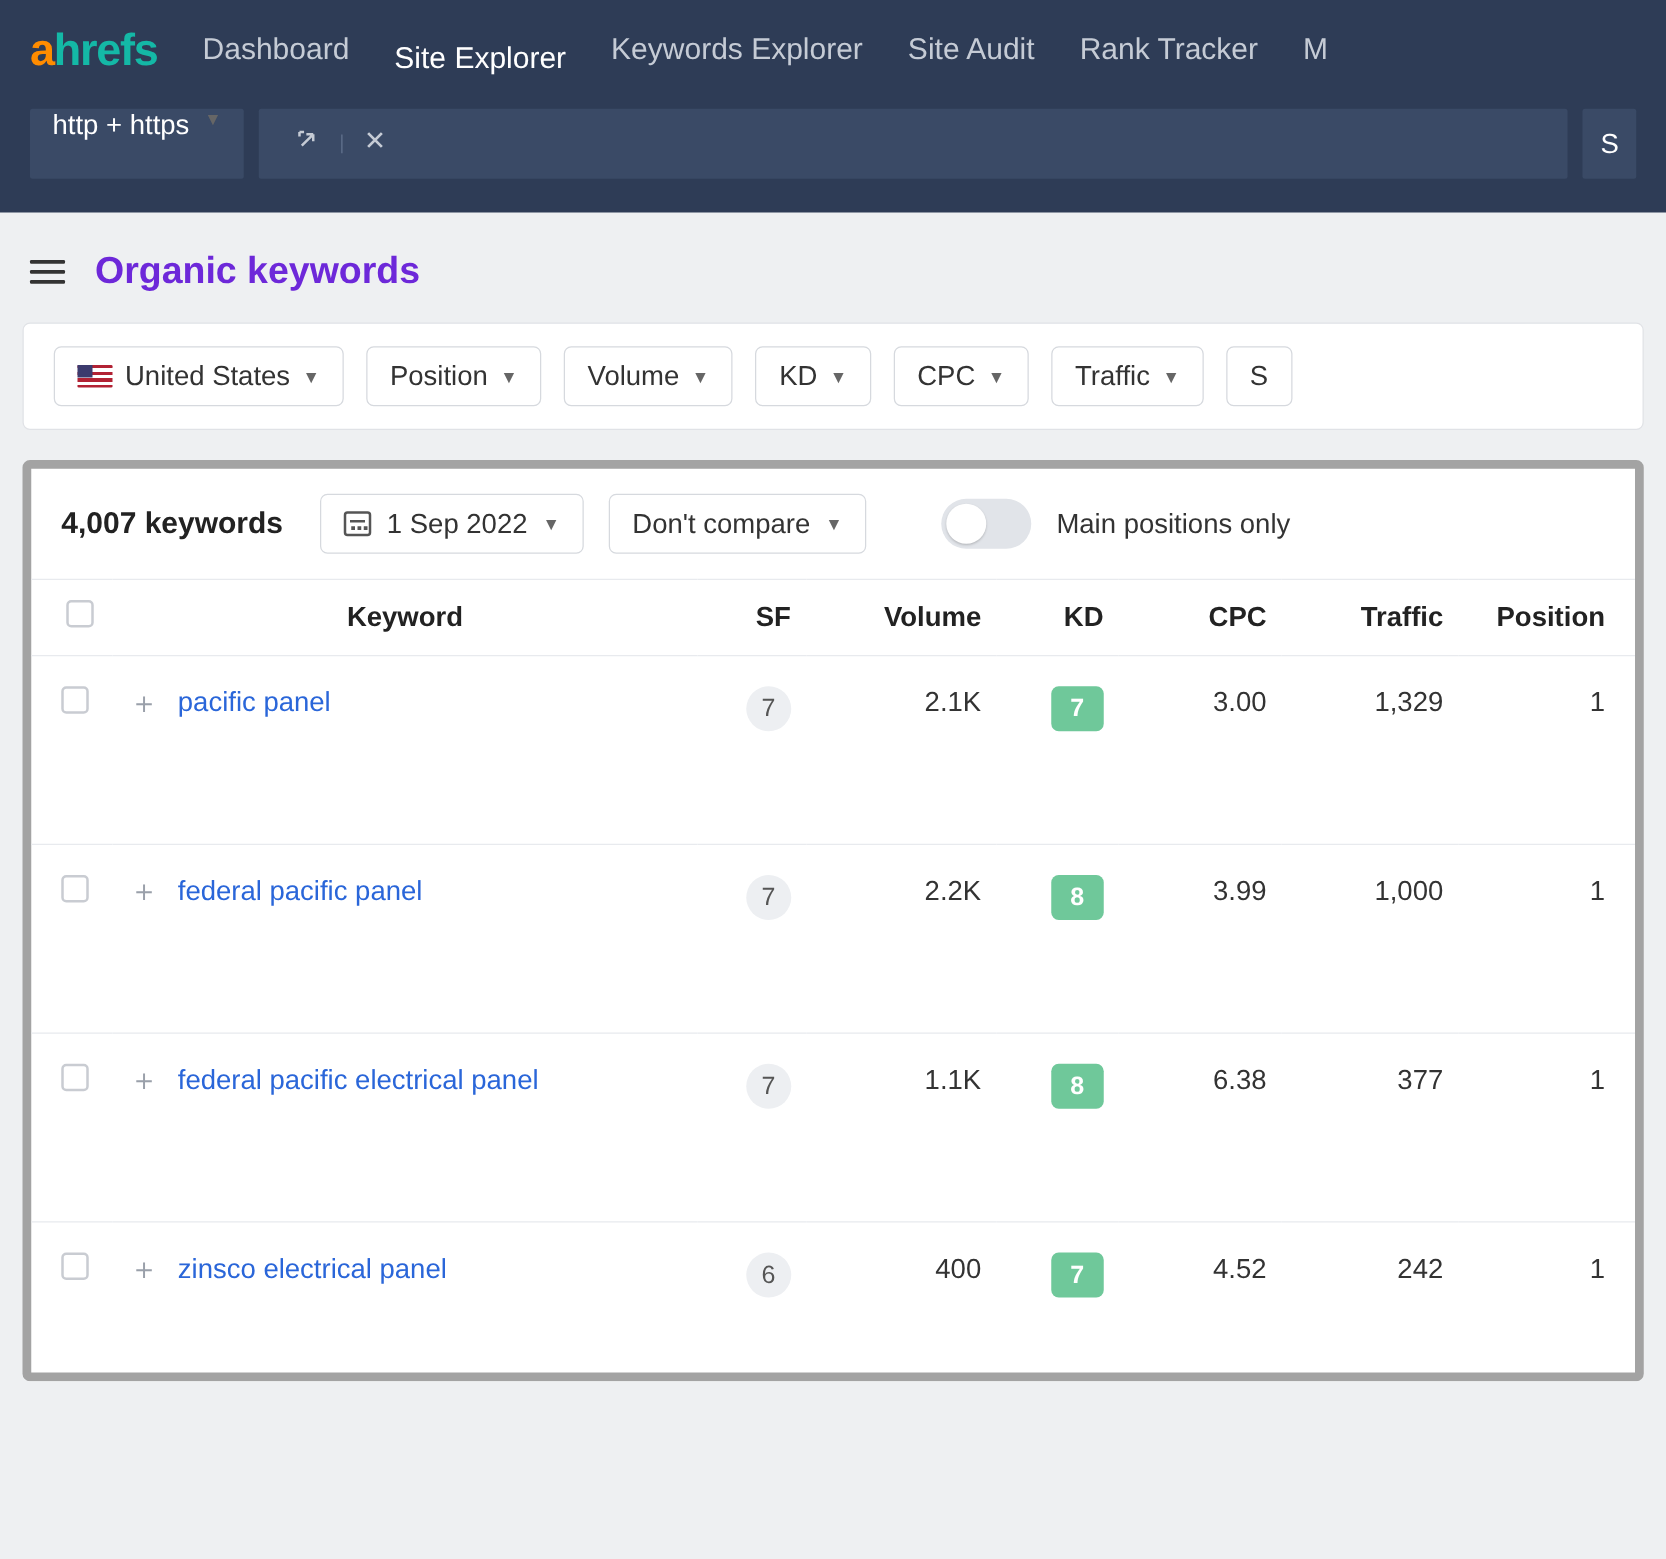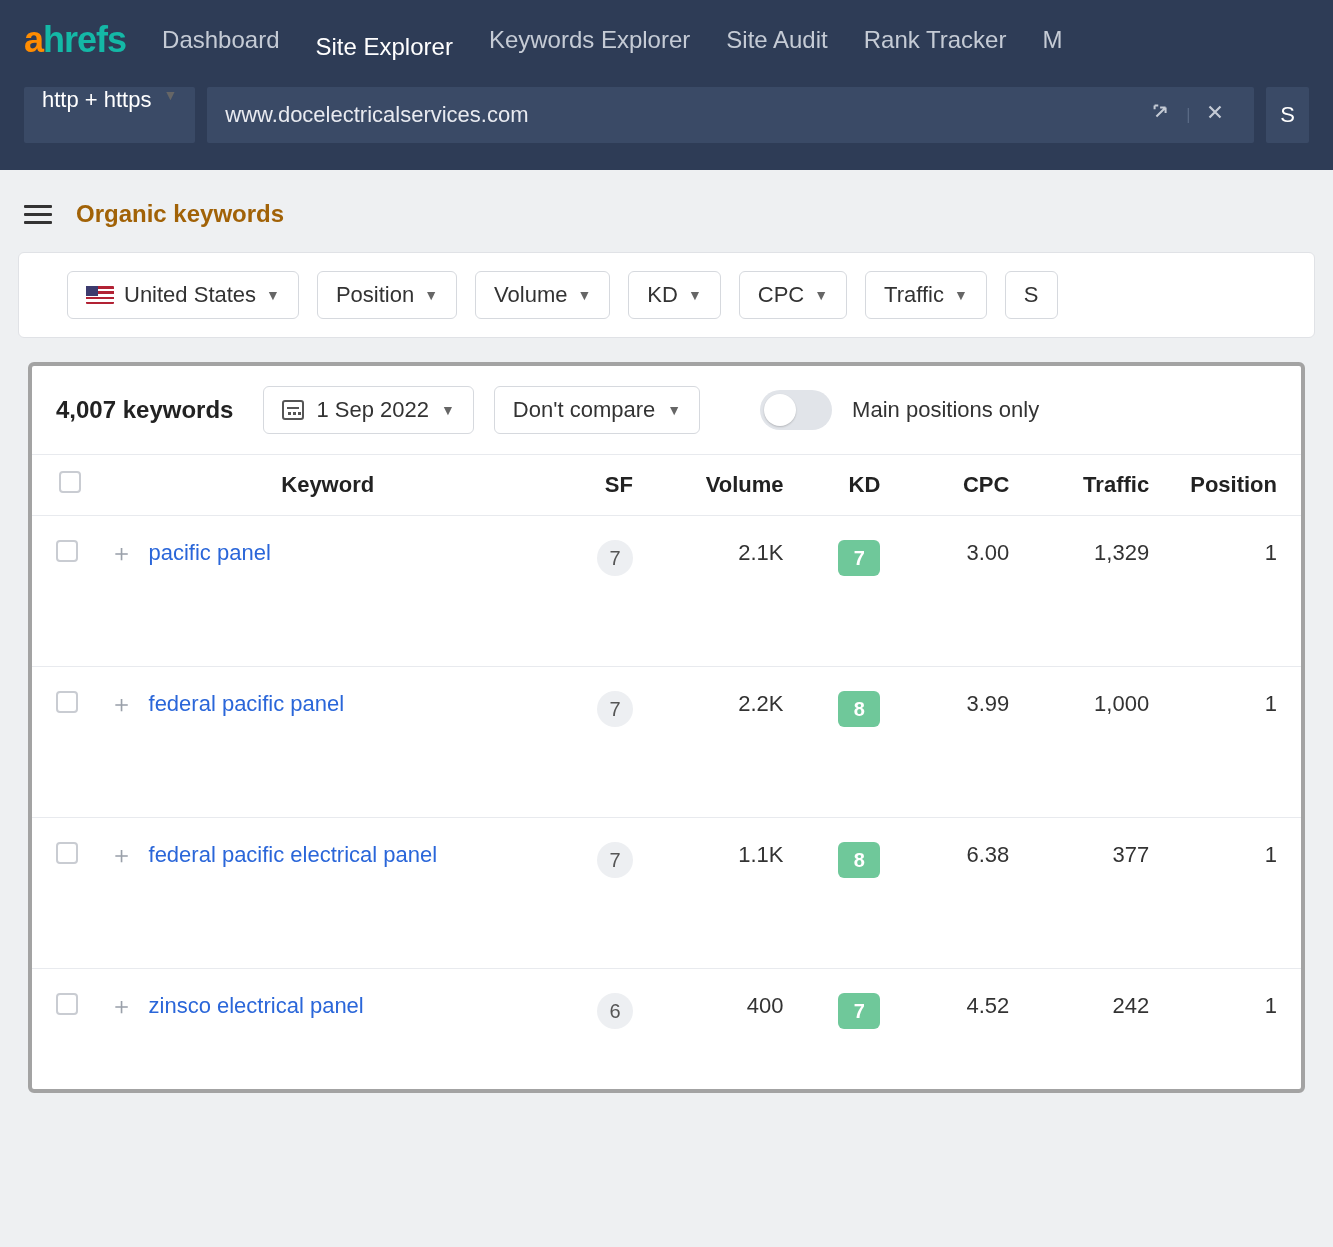--- a/index.html
+++ b/index.html
@@ -19,32 +19,32 @@
 .url-input-wrap { flex: 1; background: #3a4a66; height: 56px; display: flex; align-items: center; padding: 0 18px; border-radius: 2px; }
 .url-input { background: transparent; border: none; color: #e8eaf0; font-size: 22px; flex: 1; outline: none; }
 .url-icon { color: #c5cbd5; font-size: 22px; padding: 0 10px; cursor: pointer; }
 .url-divider { color: #5a6a86; padding: 0 4px; }
 .right-btn { background: #3a4a66; color: #fff; font-size: 22px; height: 56px; display: flex; align-items: center; padding: 0 14px; border-radius: 2px; cursor: pointer; }
 
 
 .page-header { display: flex; align-items: center; gap: 24px; padding: 30px 24px 24px 24px; }
 .hamburger { display: flex; flex-direction: column; gap: 5px; cursor: pointer; }
 .hamburger span { display: block; width: 28px; height: 3px; background: #333; border-radius: 1px; }
-.page-title { font-size: 24px; font-weight: 700; color: #a16207; }
-
-
-.card { background: #fff; border: 1px solid #e0e2e6; border-radius: 6px; margin: 0 18px 24px 18px; padding-left: 24px; }
+.page-title { font-size: 30px; font-weight: 700; color: #6d28d9; }
+
+
+.card { background: #fff; border: 1px solid #e0e2e6; border-radius: 6px; margin: 0 18px 24px 18px; }
 .filter-bar { display: flex; align-items: center; gap: 18px; padding: 18px 24px; overflow: hidden; }
 .chip { display: flex; align-items: center; gap: 10px; border: 1px solid #d6d9de; border-radius: 6px; padding: 10px 18px; font-size: 22px; color: #333; background: #fff; cursor: pointer; white-space: nowrap; }
 .chip .flag { display: inline-block; width: 28px; height: 18px; background: linear-gradient(to bottom, #b22234 0%, #b22234 15%, #fff 15%, #fff 30%, #b22234 30%, #b22234 45%, #fff 45%, #fff 60%, #b22234 60%, #b22234 75%, #fff 75%, #fff 90%, #b22234 90%); position: relative; border-radius: 1px; }
 .chip .flag::before { content:''; position:absolute; top:0; left:0; width:12px; height:10px; background:#3c3b6e; }
 .caret { font-size: 14px; color: #666; }
 
 
-.table-card { background:#fff; border:4px solid #a3a3a3; border-radius:6px; margin: 0 28px; }
+.table-card { background:#fff; border:7px solid #a3a3a3; border-radius:6px; margin: 0 18px; }
 .table-controls { display:flex; align-items:center; gap:20px; padding: 20px 24px; }
 .kw-count { font-size: 24px; font-weight:700; color:#222; margin-right: 10px; }
 .ctrl-chip { display:flex; align-items:center; gap:12px; border:1px solid #d6d9de; border-radius:6px; padding:10px 18px; font-size:22px; color:#333; cursor:pointer; }
 .cal-icon { display:inline-block; width:22px; height:20px; border:2px solid #555; border-radius:3px; position:relative; }
 .cal-icon::before { content:''; position:absolute; top:5px; left:3px; right:3px; height:2px; background:#555; }
 .cal-icon::after { content:''; position:absolute; top:10px; left:4px; width:3px; height:3px; background:#555; box-shadow: 5px 0 #555, 10px 0 #555; }
 .toggle { width: 72px; height: 40px; background:#e1e4e9; border-radius: 20px; position:relative; cursor:pointer; }
 .toggle::after { content:''; position:absolute; top:4px; left:4px; width:32px; height:32px; background:#fff; border-radius:50%; box-shadow:0 1px 2px rgba(0,0,0,0.2); }
 .toggle-label { font-size: 22px; color:#333; }
 
@@ -86,21 +86,20 @@
   <div class="nav-item">Rank Tracker</div>
   <div class="nav-item">M</div>
 </div>
 
 <div class="urlrow">
   <div class="protocol-select">
     <span>http + https</span>
     <span class="caret">▼</span>
   </div>
   <div class="url-input-wrap">
-    <input class="url-input" type="text" value="www.docelectricalservices.com" style="">
     <span class="url-icon">
       <svg width="22" height="22" viewBox="0 0 24 24" fill="none" stroke="currentColor" stroke-width="2.2">
           <path d="M17 7h-6m6 0v6m0-6L7 17"></path>
           <path d="M5 5h4M5 5v4"></path>
         </svg>
     </span>
     <span class="url-divider">|</span>
     <span class="url-icon">
       <svg width="22" height="22" viewBox="0 0 24 24" fill="none" stroke="currentColor" stroke-width="2.4">
           <path d="M6 6l12 12M18 6L6 18"></path>

